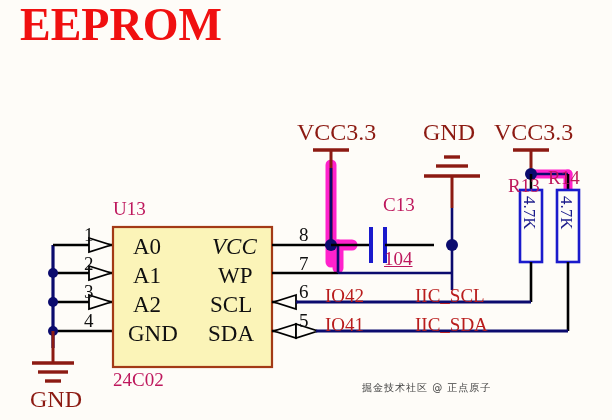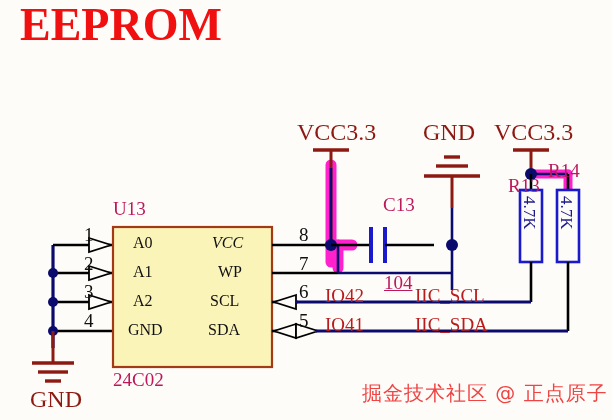--- a/index.html
+++ b/index.html
@@ -30,21 +30,21 @@
   #page-title {
     left: 20px;
     top: 2px;
     font-size: 46px;
     font-weight: bold;
     color: #f01010;
     font-family: "Liberation Serif", "DejaVu Serif", serif;
     letter-spacing: 0px;
   }
   .pin-name {
-    font-size: 16px;
+    font-size: 23px;
     color: #101010;
   }
   .pin-num {
     font-size: 19px;
     color: #101010;
   }
   .ref-des {
     font-size: 19px;
     color: #be185d;
   }
@@ -57,22 +57,22 @@
     color: #8c1a12;
   }
   .res-val {
     font-size: 17px;
     color: #1a1a8c;
     transform-origin: 0 0;
   }
   #watermark {
     left: 362px;
     top: 383px;
-    font-size: 20px;
-    color: #ef4444;
+    font-size: 10px;
+    color: #404040;
     font-family: "DejaVu Sans", sans-serif;
     letter-spacing: 1px;
   }
 </style>
 </head>
 <body>
 
 <div id="root">
 
   <svg id="schematic-svg" viewBox="0 0 612 420">
@@ -202,24 +202,24 @@
   <div class="txt pin-num" style="left:299px; top:254px;">7</div>
   <div class="txt pin-num" style="left:299px; top:282px;">6</div>
   <div class="txt pin-num" style="left:299px; top:311px;">5</div>
 
   <div class="txt power-label" style="left:297px; top:120px;">VCC3.3</div>
   <div class="txt power-label" style="left:423px; top:120px;">GND</div>
   <div class="txt power-label" style="left:494px; top:120px;">VCC3.3</div>
   <div class="txt power-label" style="left:30px; top:387px;">GND</div>
 
   <div class="txt ref-des" style="left:383px; top:195px;">C13</div>
-  <div class="txt ref-des" style="left:384px; top:273px;text-decoration:underline;">104</div>
+  <div class="txt ref-des" style="left:384px; top:249px;text-decoration:underline;">104</div>
 
   <div class="txt ref-des" style="left:508px; top:176px;">R13</div>
-  <div class="txt ref-des" style="left:548px; top:161px;">R14</div>
+  <div class="txt ref-des" style="left:548px; top:168px;">R14</div>
   <div class="txt res-val" style="left:538px; top:196px; transform:rotate(90deg);">4.7K</div>
   <div class="txt res-val" style="left:575px; top:196px; transform:rotate(90deg);">4.7K</div>
 
   <div class="txt net-label" style="left:325px; top:286px;">IO42</div>
   <div class="txt net-label" style="left:415px; top:286px;">IIC_SCL</div>
   <div class="txt net-label" style="left:325px; top:315px;">IO41</div>
   <div class="txt net-label" style="left:415px; top:315px;">IIC_SDA</div>
 
   <div class="txt" id="watermark">掘金技术社区 @ 正点原子</div>
 

